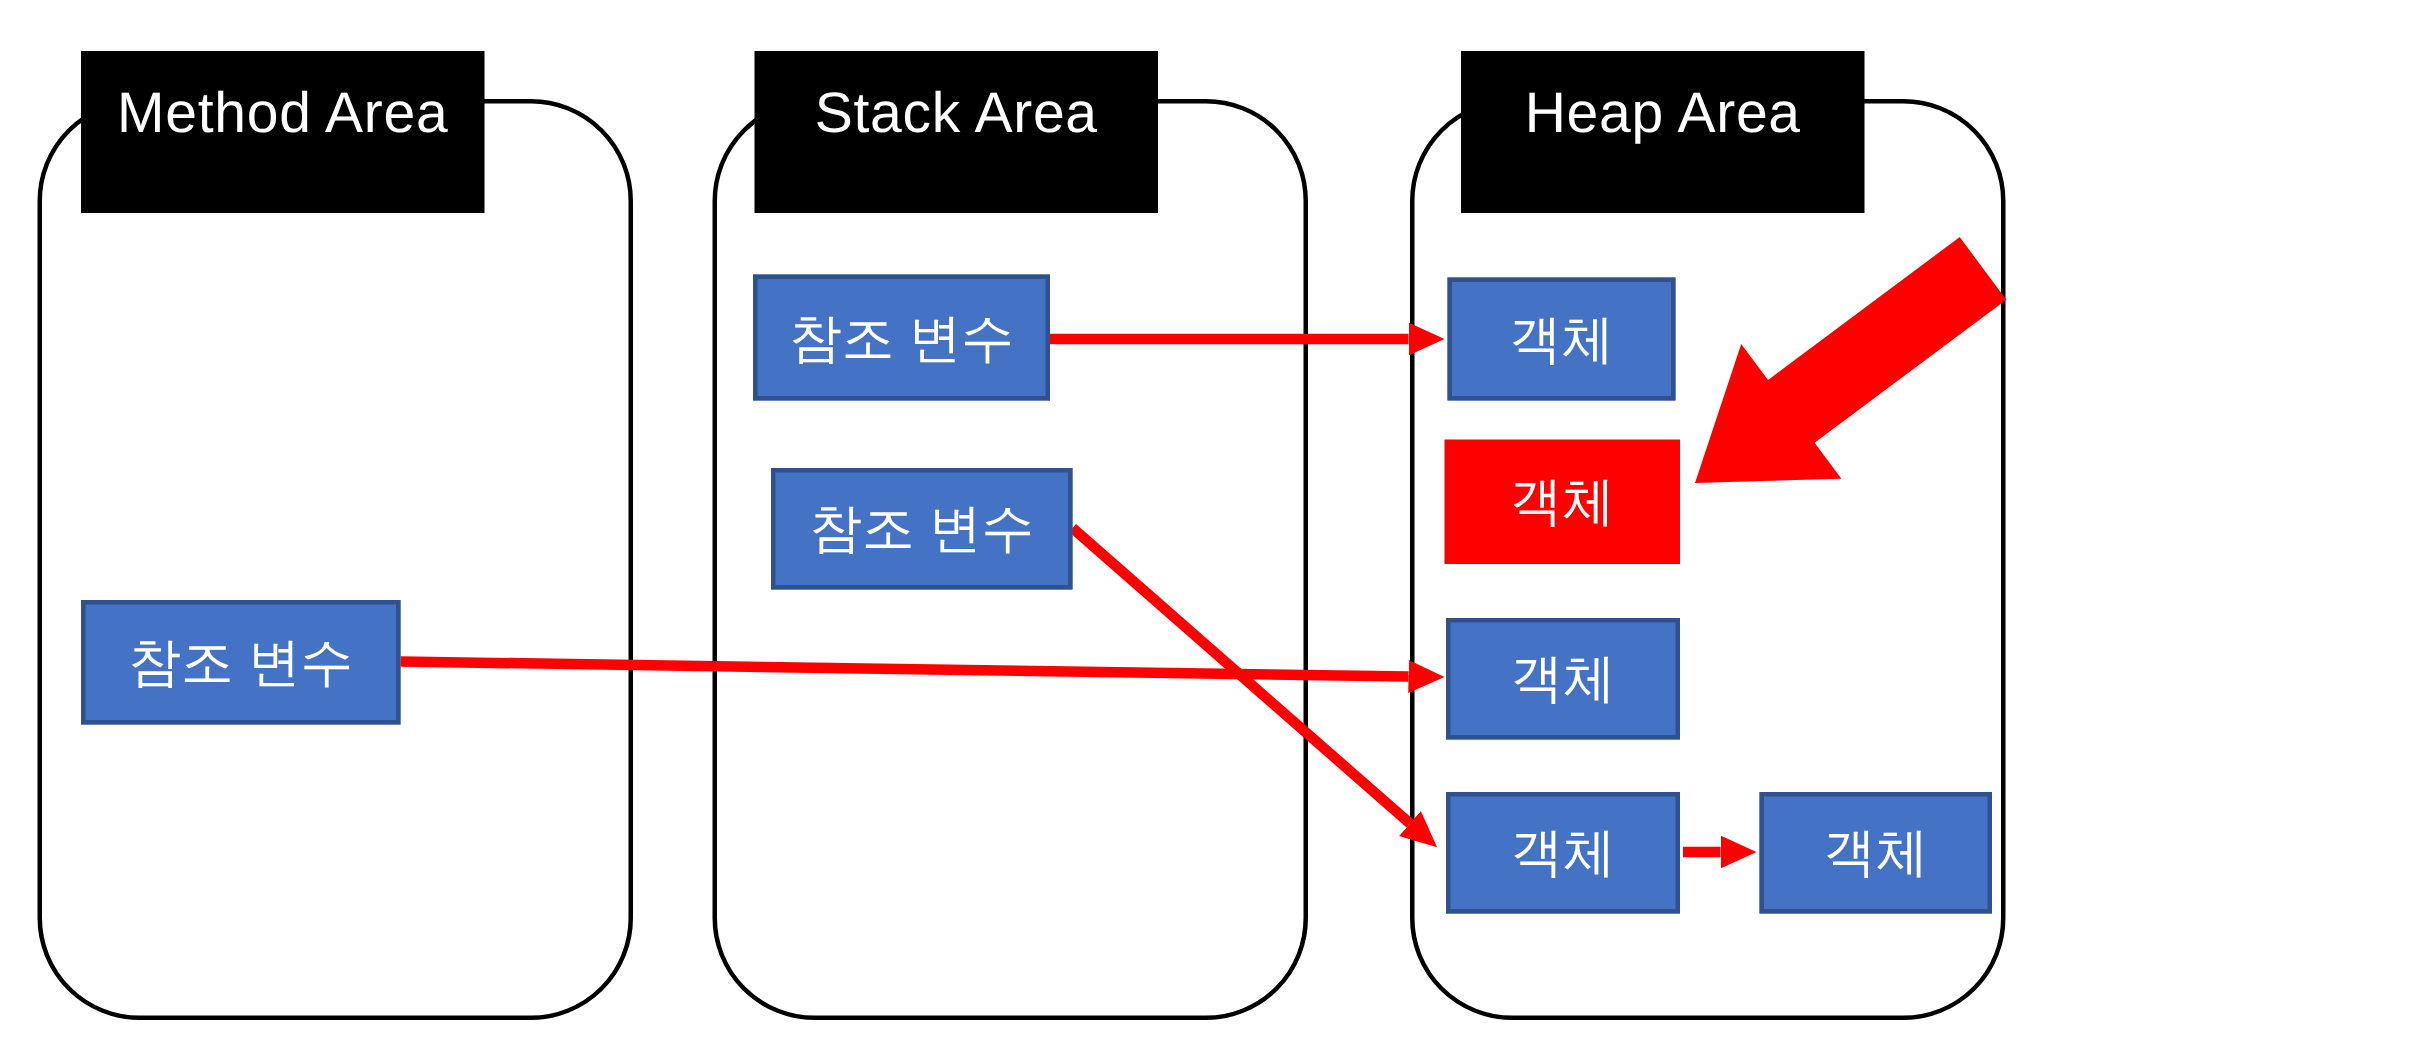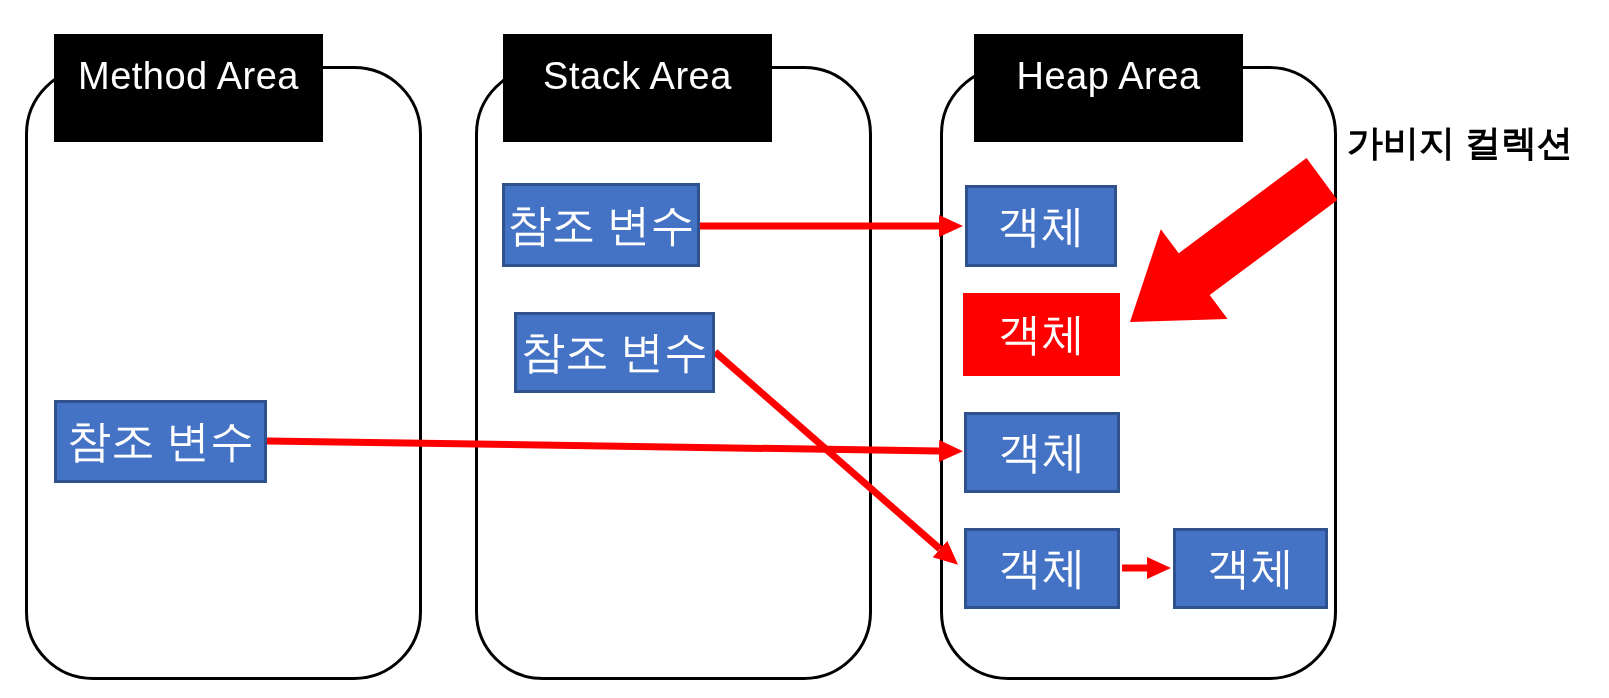--- a/index.html
+++ b/index.html
@@ -43,27 +43,26 @@
     letter-spacing: 0.5px;
   }
   .hdr-method { left: 54px; }
   .hdr-stack  { left: 503px; }
   .hdr-heap   { left: 974px; }
 
   .node {
     position: absolute;
     box-sizing: border-box;
     color: var(--node-text, #ffffff);
-    font-size: 44px;
+    font-size: 35px;
     display: flex;
     align-items: center;
     justify-content: center;
     z-index: 10;
     white-space: nowrap;
-    font-family: Liberation Serif, serif;
   }
   .node-blue {
     background: var(--node-blue, #4472C4);
     border: 3px solid var(--node-blue-border, #2F528F);
   }
   .node-red {
     background: var(--arrow-red, #ff0000);
     border: none;
   }
   .n-method-ref { left: 54px;  top: 400px; width: 213px; height: 83px; }
@@ -139,16 +138,15 @@
   <div class="node node-blue n-method-ref">참조 변수</div>
   <div class="node node-blue n-stack-ref1">참조 변수</div>
   <div class="node node-blue n-stack-ref2">참조 변수</div>
   <div class="node node-blue n-heap-1">객체</div>
   <div class="node node-red n-heap-2">객체</div>
   <div class="node node-blue n-heap-3">객체</div>
   <div class="node node-blue n-heap-4">객체</div>
   <div class="node node-blue n-heap-5">객체</div>
 
   <div class="annotation">
-    <div>가비지 컬렉션</div>
   </div>
 
 </div>
 
 </body></html>

